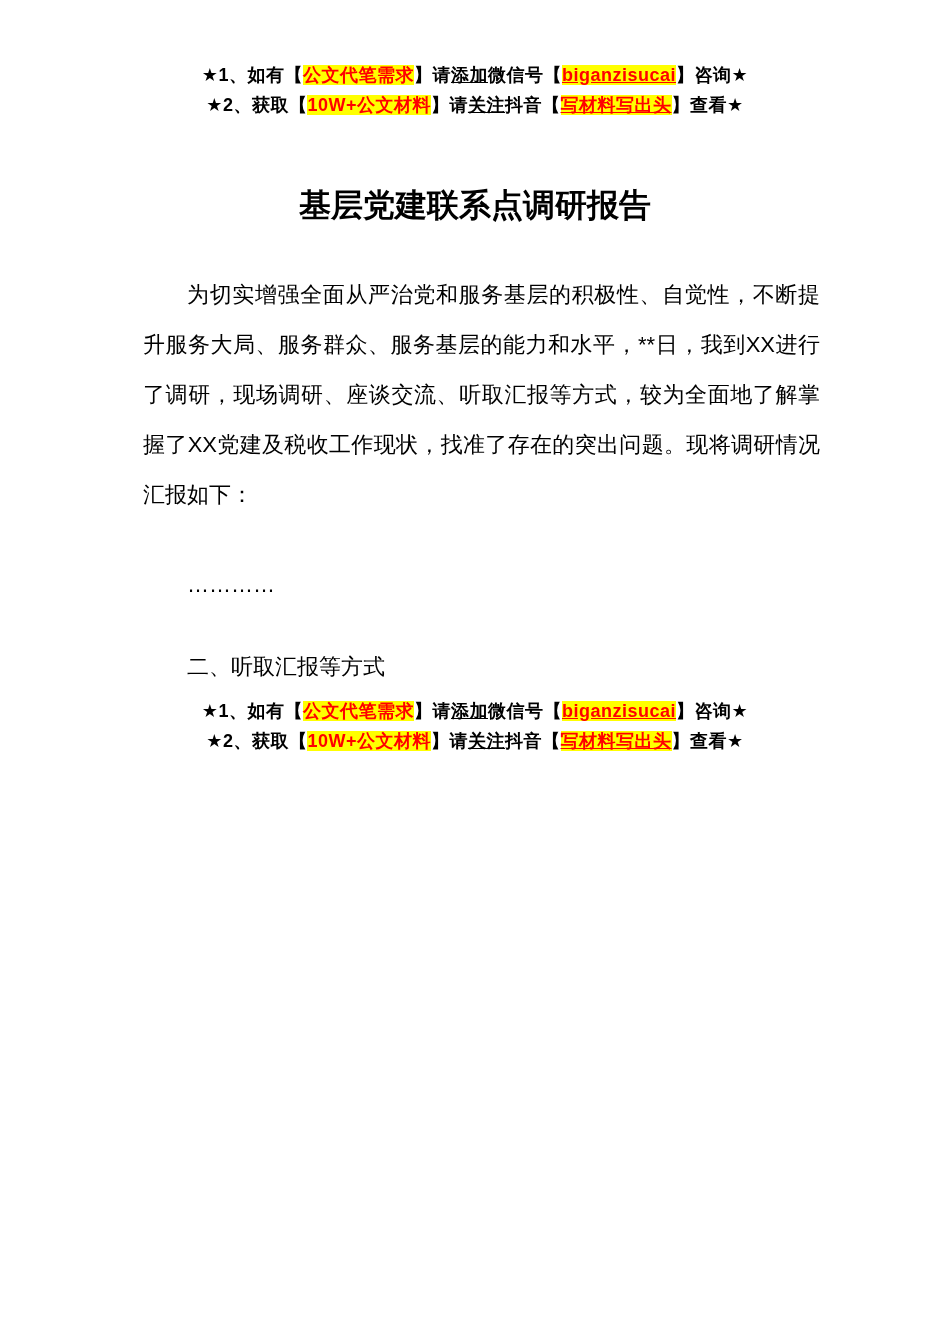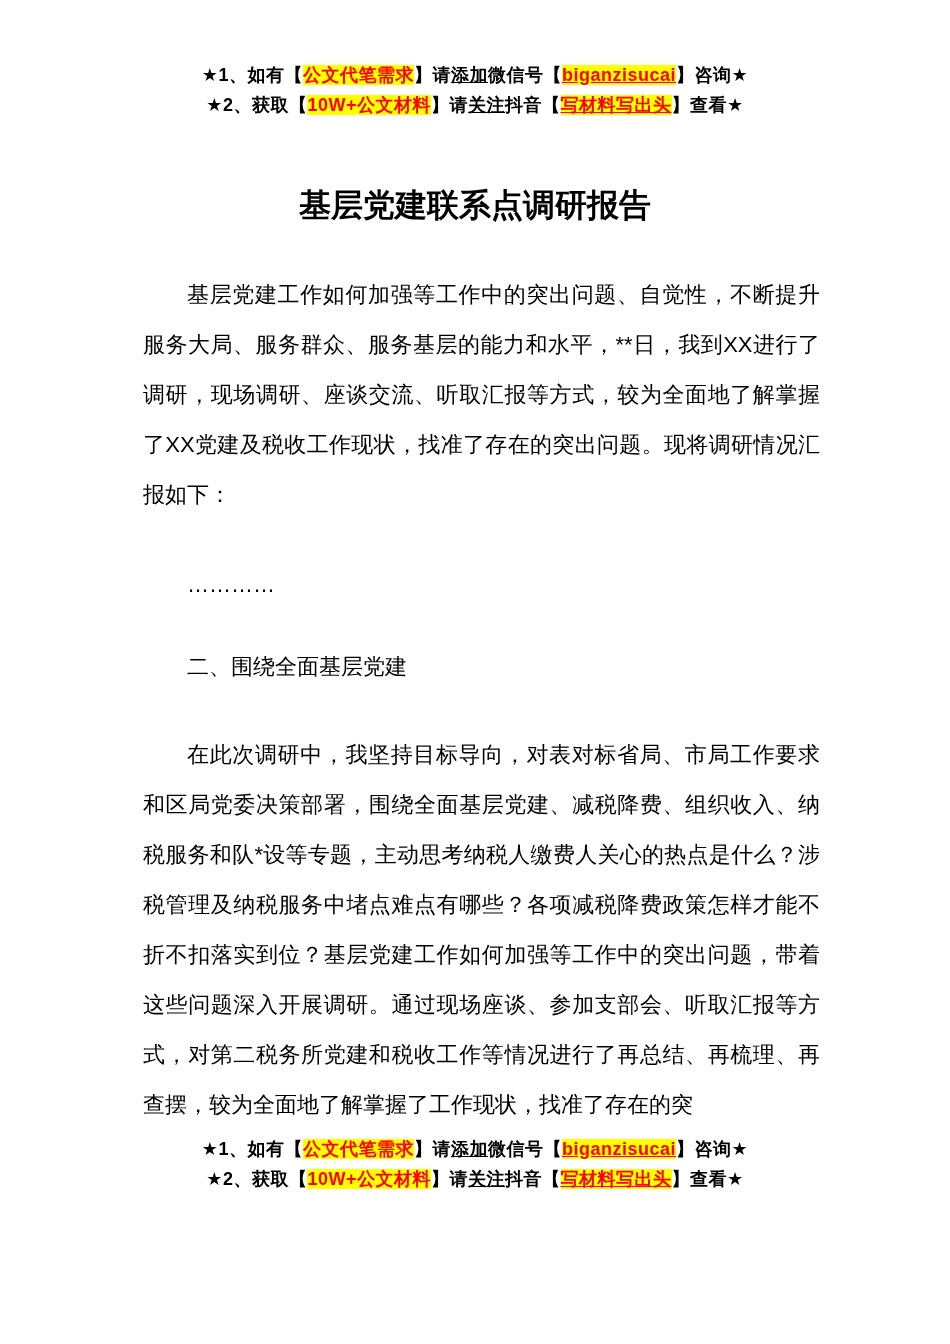--- a/index.html
+++ b/index.html
@@ -67,24 +67,23 @@
       <span>★1、如有【</span><span class="hl red">公文代笔需求</span><span>】请</span><span class="u">添加</span><span>微信号【</span><span class="hl red u">biganzisucai</span><span>】咨询★</span>
     </div>
     <div>
       <span>★2、获取【</span><span class="hl red">10W+公文材料</span><span>】请</span><span class="u">关注</span><span>抖音【</span><span class="hl red u">写材料写出头</span><span>】查看★</span>
     </div>
   </div>
 
   <h1 class="doc-title">基层党建联系点调研报告</h1>
 
   <div class="doc-body">
-    <p class="para-intro">基层党建工作如何加强等工作中的突出问题、自觉性，不断提升服务大局、服务群众、服务基层的能力和水平，**日，我到XX进行了调研，现场调研、座谈交流、听取汇报等方式，较为全面地了解掌握了XX党建及税收工作现状，找准了存在的突出问题。现将调研情况汇报如下：</p>
+    <p class="para-intro">为切实增强全面从严治党和服务基层的积极性、自觉性，不断提升服务大局、服务群众、服务基层的能力和水平，**日，我到XX进行了调研，现场调研、座谈交流、听取汇报等方式，较为全面地了解掌握了XX党建及税收工作现状，找准了存在的突出问题。现将调研情况汇报如下：</p>
     <p class="dots">…………</p>
-    <p class="heading-2">二、围绕全面基层党建</p>
-    <p class="para-main">在此次调研中，我坚持目标导向，对表对标省局、市局工作要求和区局党委决策部署，围绕全面基层党建、减税降费、组织收入、纳税服务和队*设等专题，主动思考纳税人缴费人关心的热点是什么？涉税管理及纳税服务中堵点难点有哪些？各项减税降费政策怎样才能不折不扣落实到位？基层党建工作如何加强等工作中的突出问题，带着这些问题深入开展调研。通过现场座谈、参加支部会、听取汇报等方式，对第二税务所党建和税收工作等情况进行了再总结、再梳理、再查摆，较为全面地了解掌握了工作现状，找准了存在的突</p>
+    <p class="heading-2">二、听取汇报等方式</p>
   </div>
 
   <div class="promo promo-footer">
     <div>
       <span>★1、如有【</span><span class="hl red">公文代笔需求</span><span>】请</span><span class="u">添加</span><span>微信号【</span><span class="hl red u">biganzisucai</span><span>】咨询★</span>
     </div>
     <div>
       <span>★2、获取【</span><span class="hl red">10W+公文材料</span><span>】请</span><span class="u">关注</span><span>抖音【</span><span class="hl red u">写材料写出头</span><span>】查看★</span>
     </div>
   </div>

